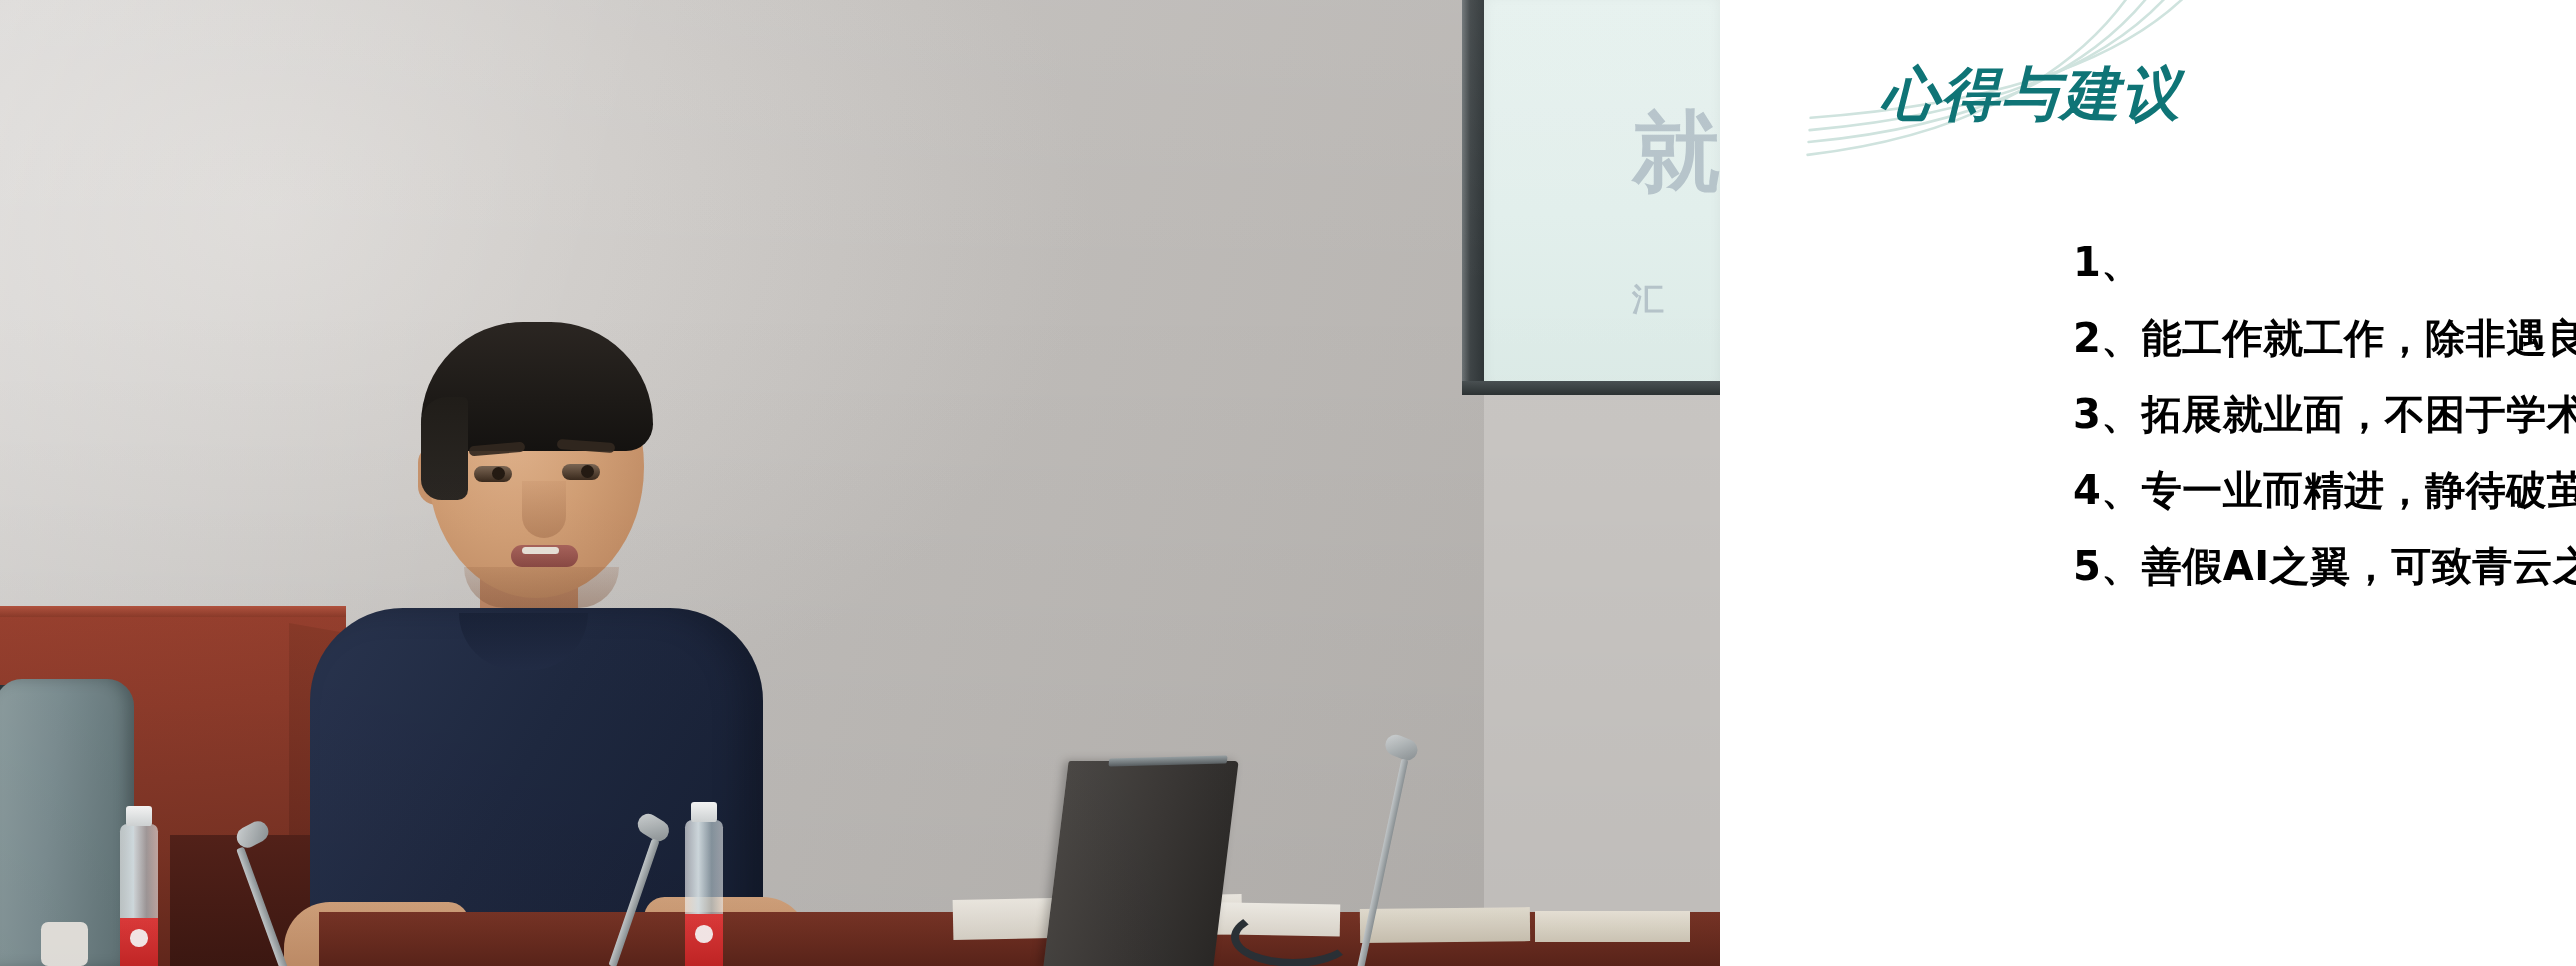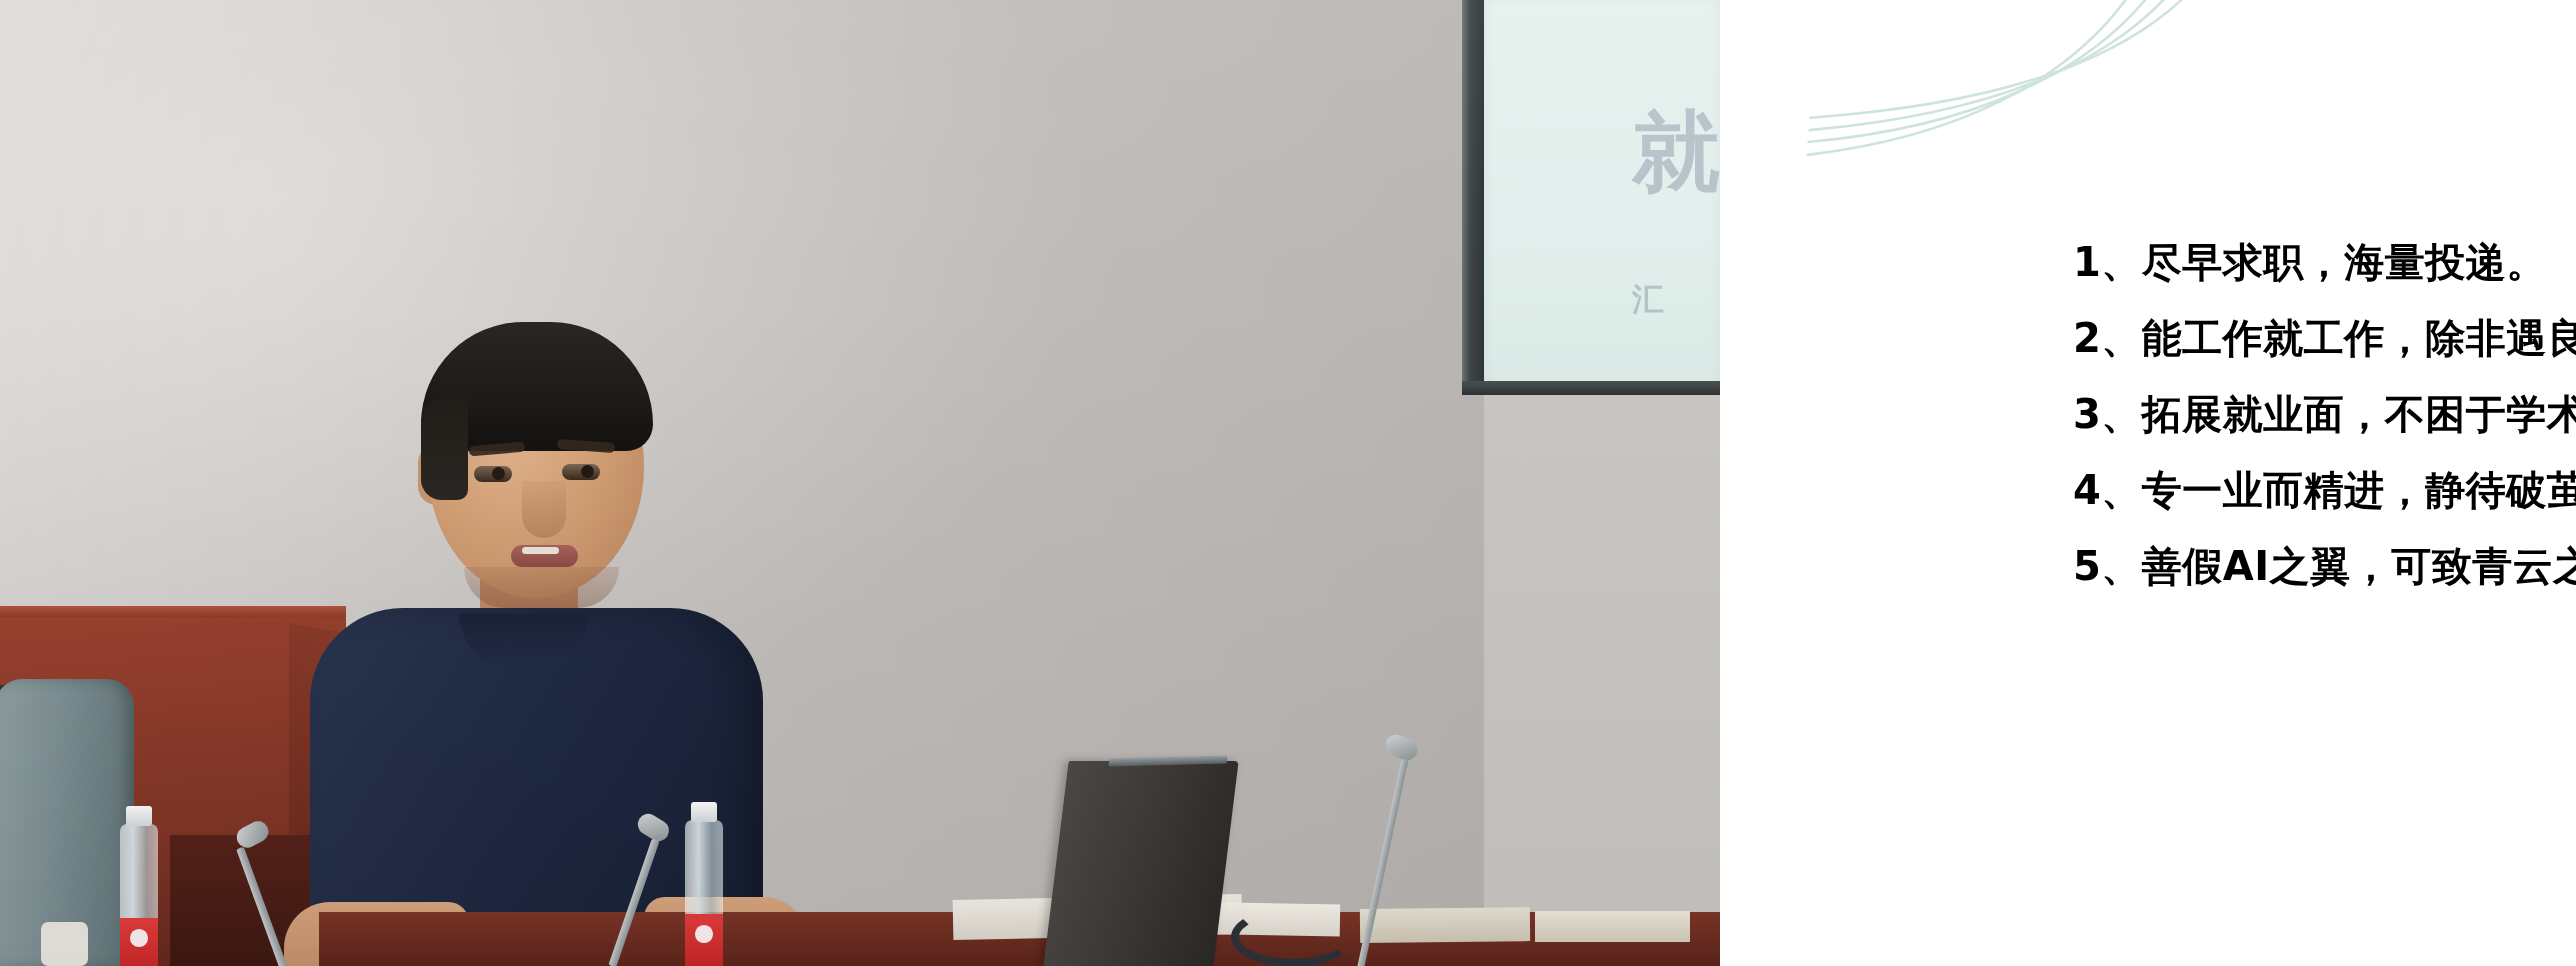--- a/index.html
+++ b/index.html
@@ -351,25 +351,25 @@
 
     <svg id="deco-tl" viewBox="0 0 1000 340" preserveAspectRatio="none">
       <g fill="none" stroke="#cfe3de" stroke-width="5" stroke-linecap="round">
         <path d="M 170 330 C 430 300 690 200 820 -20"></path>
         <path d="M 172 305 C 470 278 730 180 862 -20"></path>
         <path d="M 174 282 C 510 252 770 160 902 -20"></path>
         <path d="M 176 258 C 560 230 812 140 942 -20"></path>
       </g>
     </svg>
 
+    <div id="title">心得与建议</div>
 
     <div id="bullets">
       <div class="bullet">
         <span class="num">1、</span>
-        <span class="txt">尽早求职，海量投递。</span>
       </div>
       <div class="bullet">
         <span class="num">2、</span>
         <span class="txt">能工作就工作，除非遇良机。</span>
       </div>
       <div class="bullet">
         <span class="num">3、</span>
         <span class="txt">拓展就业面，不困于学术圈。</span>
       </div>
       <div class="bullet">

